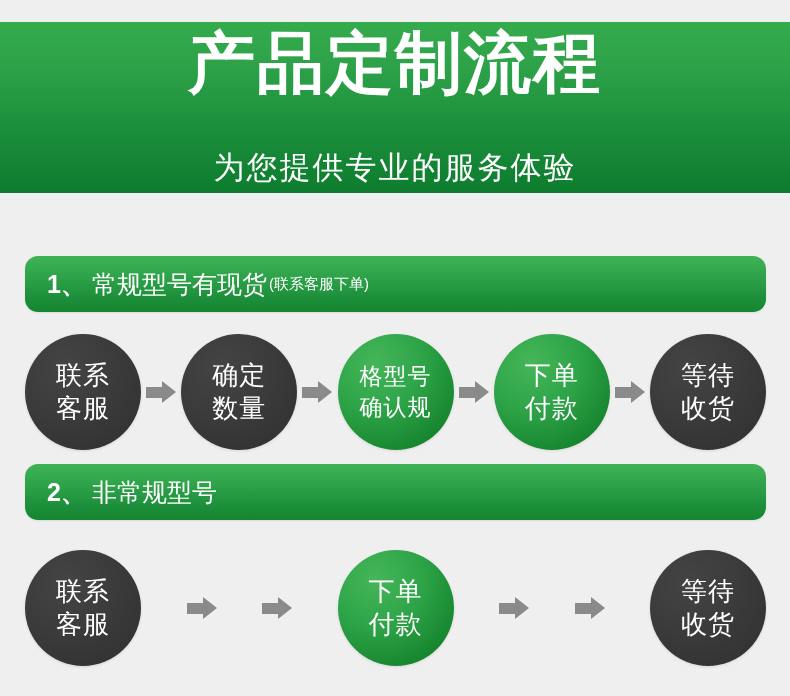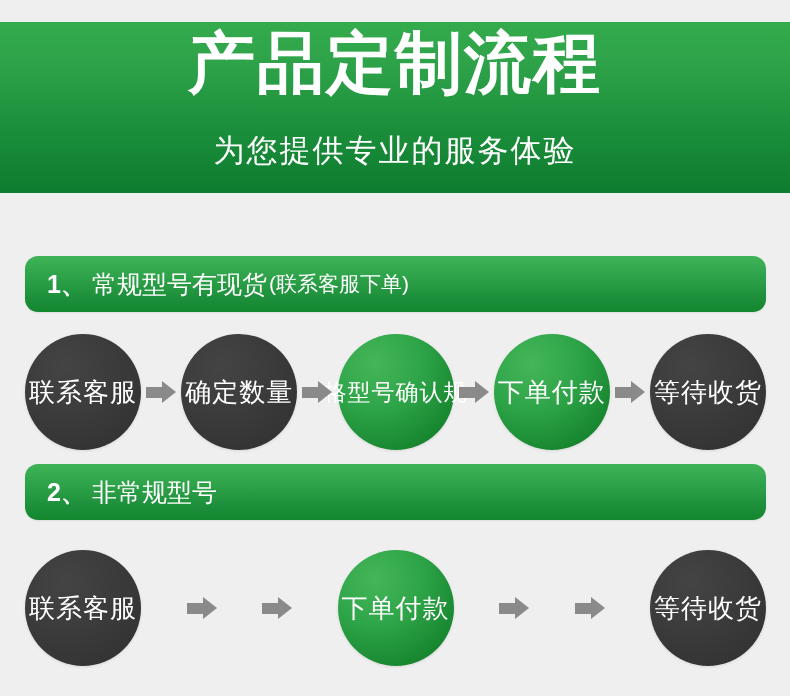--- a/index.html
+++ b/index.html
@@ -42,21 +42,21 @@
     color: #ffffff;
     font-size: 67px;
     line-height: 78px;
     font-weight: 700;
     letter-spacing: 2px;
     white-space: nowrap;
   }
   .header-subtitle {
     position: absolute;
     left: 0;
-    top: 109px;
+    top: 126px;
     width: 790px;
     text-align: center;
     color: #ffffff;
     font-size: 31px;
     line-height: 40px;
     font-weight: 500;
     letter-spacing: 2px;
     white-space: nowrap;
   }
 
@@ -88,21 +88,21 @@
   .bar-main {
     color: #ffffff;
     font-size: 25px;
     font-weight: 400;
     line-height: 28px;
     white-space: nowrap;
     margin-left: 6px;
   }
   .bar-note {
     color: #ffffff;
-    font-size: 21px;
+    font-size: 15px;
     font-weight: 400;
     line-height: 28px;
     white-space: nowrap;
     margin-left: 2px;
     text-align: right;
   }
 
   
   .flow-row {
     position: absolute;
@@ -115,21 +115,21 @@
   }
   .row-one { top: 332px; }
   .row-two { top: 548px; }
 
   .node {
     width: 116px;
     height: 116px;
     border-radius: 50%;
     flex: 0 0 auto;
     display: flex;
-    flex-direction: row;
+    flex-direction: column;
     align-items: center;
     justify-content: center;
     color: #ffffff;
     font-size: 26px;
     line-height: 33px;
     font-weight: 500;
     letter-spacing: 1px;
     text-align: center;
     box-shadow: 0 1px 3px rgba(0,0,0,0.10);
   }

